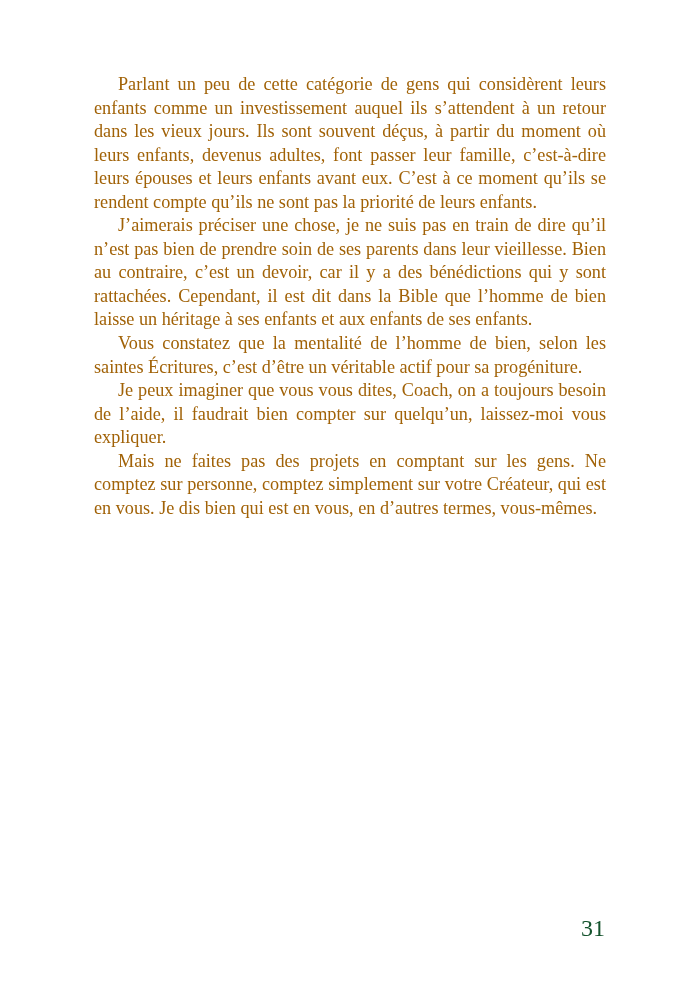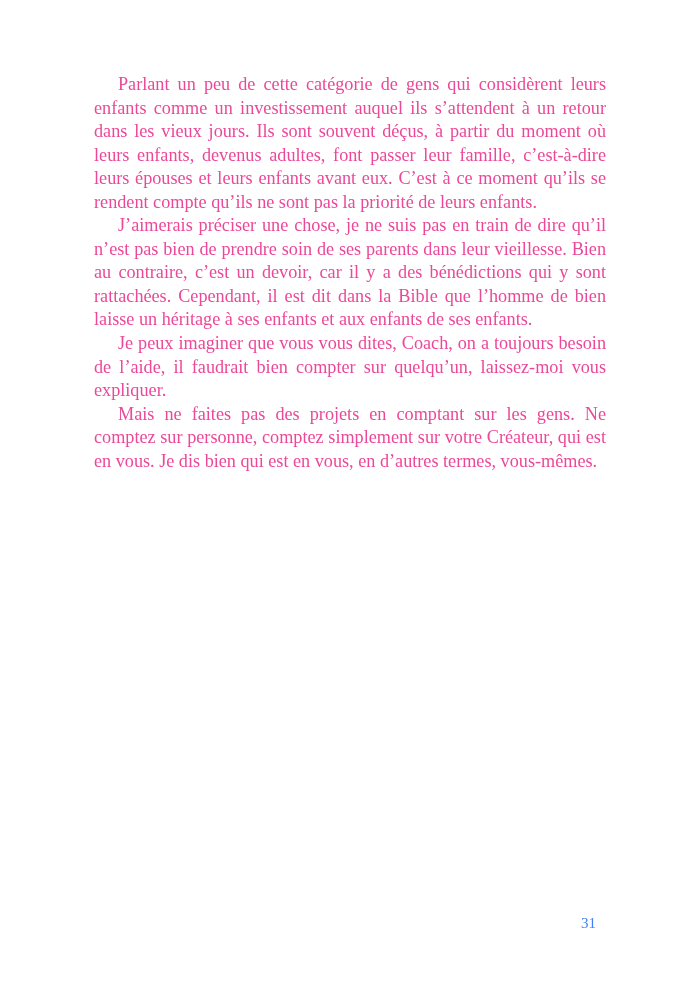--- a/index.html
+++ b/index.html
@@ -14,40 +14,41 @@
       overflow: hidden;
     }
     .page {
       position: absolute;
       left: 94px;
       top: 73px;
       width: 512px;
       font-family: "Liberation Serif", serif;
       font-size: 18.2px;
       line-height: 23.55px;
-      color: #ec4899;
+      color: #a16207;
       text-align: justify;
     }
     .page p {
       margin: 0;
       text-indent: 24px;
       text-align: justify;
     }
     .page-number {
       position: absolute;
       left: 581px;
       top: 915px;
       font-family: "Liberation Serif", serif;
-      font-size: 15px;
-      color: #3b82f6;
+      font-size: 24px;
+      color: #14532d;
     }
   </style>
 </head>
 <body>
 
 <div class="page">
   <p>Parlant un peu de cette catégorie de gens qui considèrent leurs enfants comme un investissement auquel ils s’attendent à un retour dans les vieux jours. Ils sont souvent déçus, à partir du moment où leurs enfants, devenus adultes, font passer leur famille, c’est-à-dire leurs épouses et leurs enfants avant eux. C’est à ce moment qu’ils se rendent compte qu’ils ne sont pas la priorité de leurs enfants.</p>
   <p>J’aimerais préciser une chose, je ne suis pas en train de dire qu’il n’est pas bien de prendre soin de ses parents dans leur vieillesse. Bien au contraire, c’est un devoir, car il y a des bénédictions qui y sont rattachées. Cependant, il est dit dans la Bible que l’homme de bien laisse un héritage à ses enfants et aux enfants de ses enfants.</p>
+  <p>Vous constatez que la mentalité de l’homme de bien, selon les saintes Écritures, c’est d’être un véritable actif pour sa progéniture.</p>
   <p>Je peux imaginer que vous vous dites, Coach, on a toujours besoin de l’aide, il faudrait bien compter sur quelqu’un, laissez-moi vous expliquer.</p>
   <p>Mais ne faites pas des projets en comptant sur les gens. Ne comptez sur personne, comptez simplement sur votre Créateur, qui est en vous. Je dis bien qui est en vous, en d’autres termes, vous-mêmes.</p>
 </div>
 
 <div class="page-number">31</div>
 
 </body></html>

